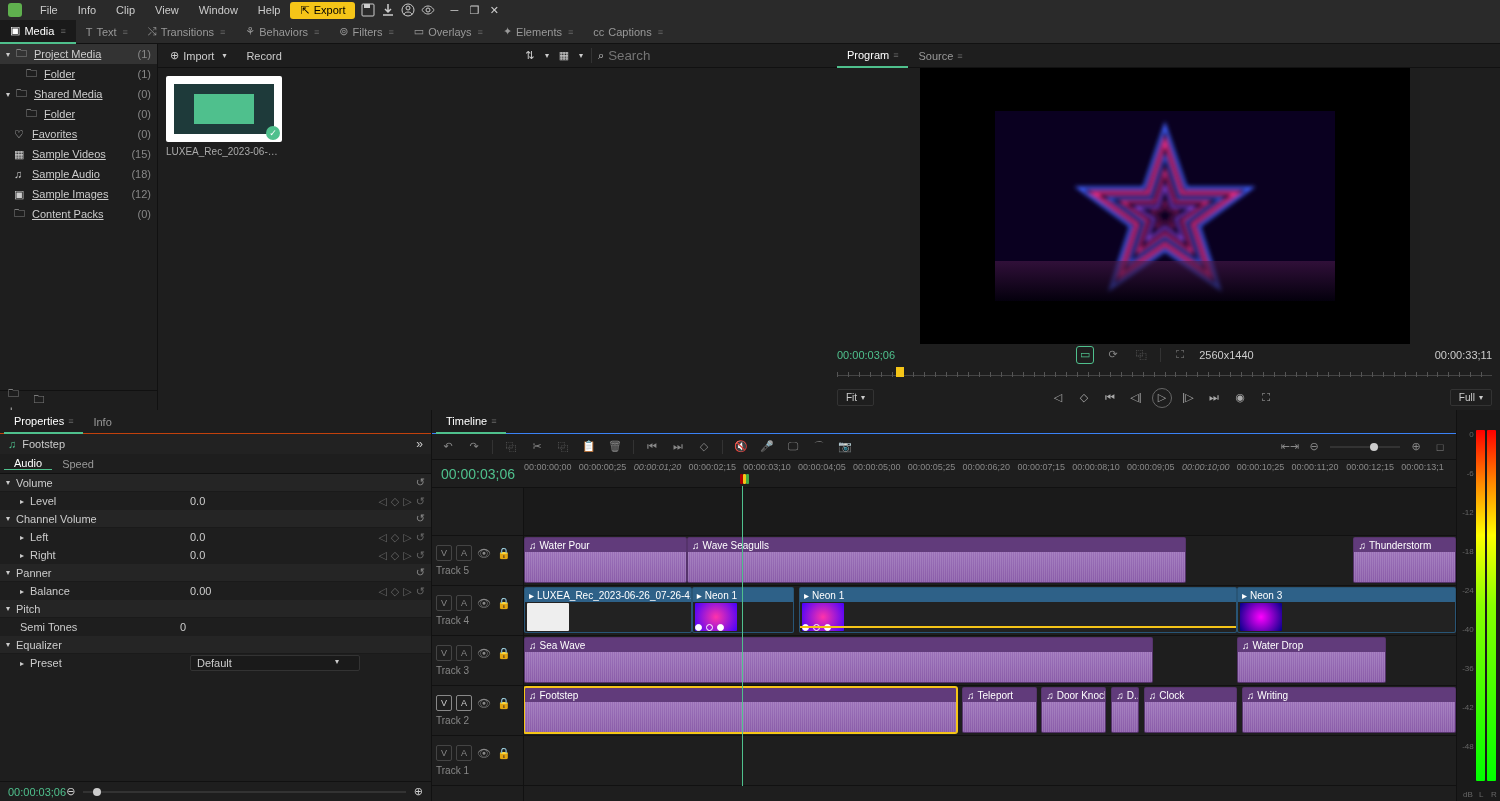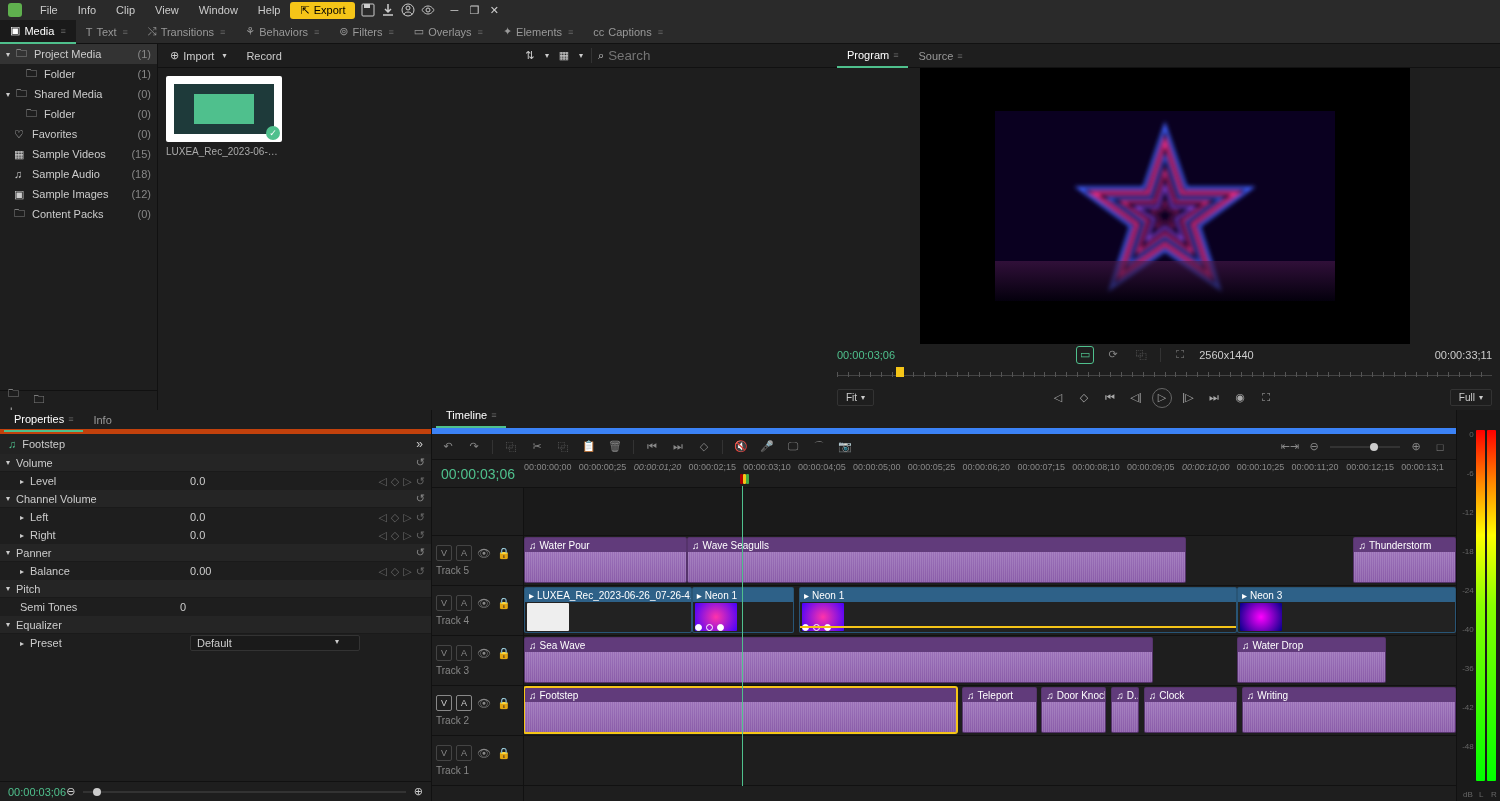--- a/index.html
+++ b/index.html
@@ -17,21 +17,21 @@
 .tab { padding: 0 10px; height: 24px; display: flex; align-items: center; gap: 4px; color: #999; cursor: pointer; }
 .tab.active { background: #1a1a1a; color: #fff; border-bottom: 2px solid #4fc08d; }
 .tab .menu-caret { font-size: 9px; color: #666; margin-left: 2px; }
 
 .upper { height: 366px; display: flex; }
 .media-panel { width: 158px; background: #1e1e1e; border-right: 1px solid #111; display: flex; flex-direction: column; }
 .tree-item { height: 20px; display: flex; align-items: center; padding: 0 6px; cursor: pointer; }
 .tree-item.selected { background: #333; }
 .tree-item .arrow { width: 10px; font-size: 8px; }
 .tree-item .icon { width: 14px; margin-right: 4px; font-size: 11px; }
-.tree-item .label { flex: 1; }
+.tree-item .label { flex: 1; text-decoration: underline; }
 .tree-item .count { color: #888; }
 .tree-item.indent { padding-left: 26px; }
 .tree-item.indent2 { padding-left: 14px; }
 
 .media-content { flex: 1; background: #1e1e1e; display: flex; flex-direction: column; }
 .media-toolbar { height: 24px; display: flex; align-items: center; padding: 0 6px; gap: 8px; border-bottom: 1px solid #111; }
 .mt-btn { display: flex; align-items: center; gap: 4px; padding: 0 6px; cursor: pointer; color: #ccc; }
 .mt-search { flex: 1; display: flex; align-items: center; gap: 4px; padding: 0 6px; border-left: 1px solid #333; }
 .mt-search input { background: transparent; border: none; color: #ccc; outline: none; width: 100%; }
 .media-items { flex: 1; padding: 8px; display: flex; flex-wrap: wrap; align-content: flex-start; gap: 8px; }
@@ -64,21 +64,21 @@
 .scrub-tick { position: absolute; width: 1px; height: 5px; background: #555; }
 .scrub-marker { position: absolute; top: 0; width: 8px; height: 10px; background: #f5c518; left: 9%;}
 .preview-ctrl { height: 28px; display: flex; align-items: center; padding: 0 8px; gap: 4px; }
 .fit-sel { display: flex; align-items: center; gap: 4px; border: 1px solid #333; padding: 2px 8px; border-radius: 2px; font-size: 10px;}
 .playback-controls { flex: 1; display: flex; justify-content: center; gap: 6px; }
 .play-btn { width: 20px; height: 20px; display: flex; align-items: center; justify-content: center; cursor: pointer; color: #aaa;}
 .play-btn.main { border: 1px solid #666; border-radius: 50%; }
 
 .lower { height: 391px; display: flex; }
 .props-panel { width: 432px; background: #1e1e1e; border-right: 1px solid #111; display: flex; flex-direction: column; }
-.props-tabs { height: 24px; display: flex; align-items: center; border-bottom: 5px solid #c2410c; padding-left: 4px; }
+.props-tabs { height: 24px; display: flex; align-items: center; border-bottom: 1px solid #c2410c; padding-left: 4px; }
 .props-tab { padding: 0 10px; height: 24px; display: flex; align-items: center; cursor: pointer; color: #999; }
 .props-tab.active { color: #fff; border-bottom: 2px solid #4fc08d; }
 .props-tab .menu-caret { font-size: 9px; color: #666; margin-left: 4px; }
 .props-name { height: 20px; display: flex; align-items: center; padding: 0 8px; gap: 6px; background: #222; }
 .props-name .expand { margin-left: auto; font-size: 12px; }
 .props-subtabs { height: 20px; display: flex; align-items: center; padding: 0 4px; border-bottom: 1px solid #111; }
 .props-subtab { padding: 0 10px; color: #999; cursor: pointer; }
 .props-subtab.active { color: #fff; border-bottom: 1px solid #4fc08d; }
 .props-content { flex: 1; overflow: auto; }
 .prop-section { height: 18px; display: flex; align-items: center; padding: 0 6px; background: #252525; border-bottom: 1px solid #1a1a1a; }
@@ -89,21 +89,21 @@
 .prop-row .label { width: 160px; }
 .prop-row .value { width: 100px; color: #ccc; }
 .prop-row .ctrls { margin-left: auto; display: flex; gap: 4px; color: #666; font-size: 11px; }
 .prop-select { background: #1a1a1a; border: 1px solid #333; color: #ccc; padding: 1px 20px 1px 6px; border-radius: 2px; width: 170px;}
 .props-bottom { height: 20px; display: flex; align-items: center; padding: 0 8px; border-top: 1px solid #111; }
 .props-bottom .zoom-track { flex: 1; height: 2px; background: #333; margin: 0 8px; position: relative; }
 .props-bottom .zoom-handle { position: absolute; width: 8px; height: 8px; background: #ccc; border-radius: 50%; top: -3px; left: 10px; }
 
 .timeline-panel { flex: 1; background: #1e1e1e; display: flex; }
 .timeline-main { flex: 1; display: flex; flex-direction: column; }
-.tl-tabs { height: 24px; display: flex; align-items: flex-end; padding-left: 4px; border-bottom: 6px solid #3b82f6; }
+.tl-tabs { height: 24px; display: flex; align-items: flex-start; padding-left: 4px; border-bottom: 1px solid #3b82f6; }
 .tl-tab { padding: 0 10px; height: 24px; display: flex; align-items: center; color: #fff; border-bottom: 2px solid #4fc08d; }
 .tl-tab .menu-caret { font-size: 9px; color: #666; margin-left: 4px; }
 .tl-toolbar { height: 26px; display: flex; align-items: center; padding: 0 8px; gap: 10px; border-bottom: 1px solid #111; }
 .tl-btn { width: 16px; height: 16px; display: flex; align-items: center; justify-content: center; cursor: pointer; color: #888; }
 .tl-toolbar .sep { width: 1px; height: 14px; background: #333; }
 .tl-zoom { margin-left: auto; display: flex; align-items: center; gap: 8px; }
 .tl-zoom-track { width: 70px; height: 2px; background: #333; position: relative; }
 .tl-zoom-handle { position: absolute; width: 8px; height: 8px; background: #ccc; border-radius: 50%; top: -3px; left: 40px; }
 
 .tl-timeheader { height: 28px; display: flex; border-bottom: 1px solid #111; }
@@ -482,20 +482,24 @@
         </div>
       <div class="props-tab">
           <span>Info</span>
         </div>
     </div>
     <div class="props-name">
       <span style="color:#4fc08d">♫</span>
       <span>Footstep</span>
       <span class="expand">»</span>
     </div>
+    <div class="props-subtabs">
+      <div class="props-subtab active">Audio</div>
+      <div class="props-subtab">Speed</div>
+    </div>
     <div class="props-content">
       <div class="prop-section">
           <span class="arrow">▾</span>
           <span>Volume</span>
           <span class="reset">↺</span>
         </div>
       <div class="prop-row">
           <span class="arrow">▸</span>
           <span class="label">Level</span>
           <span class="value">0.0</span>

